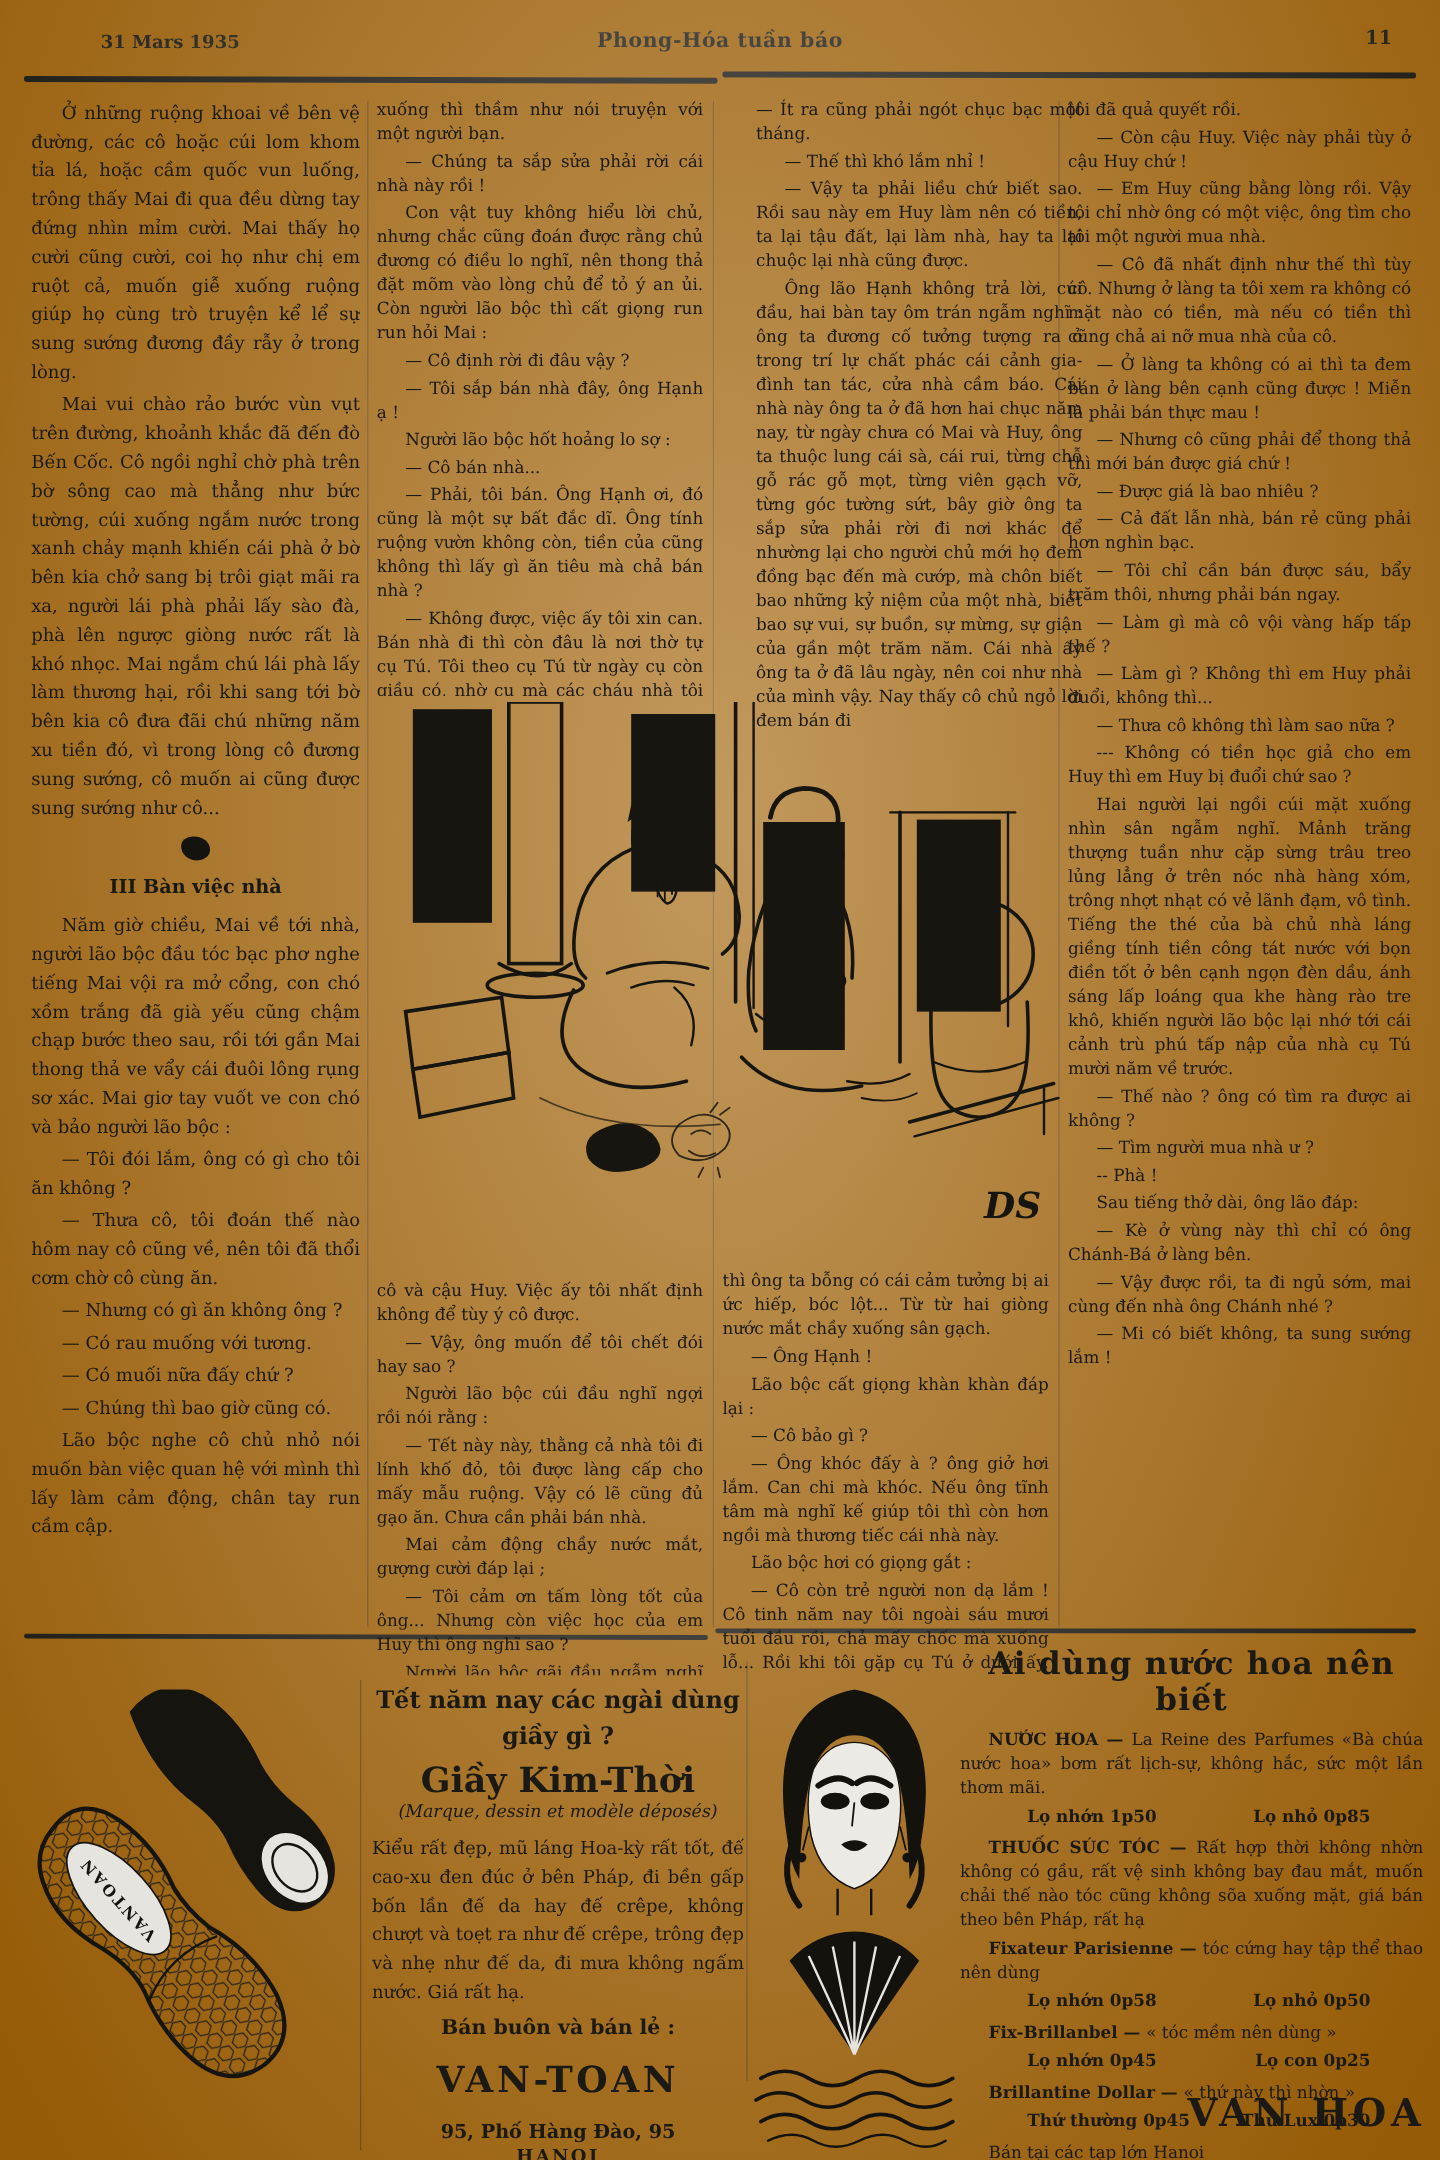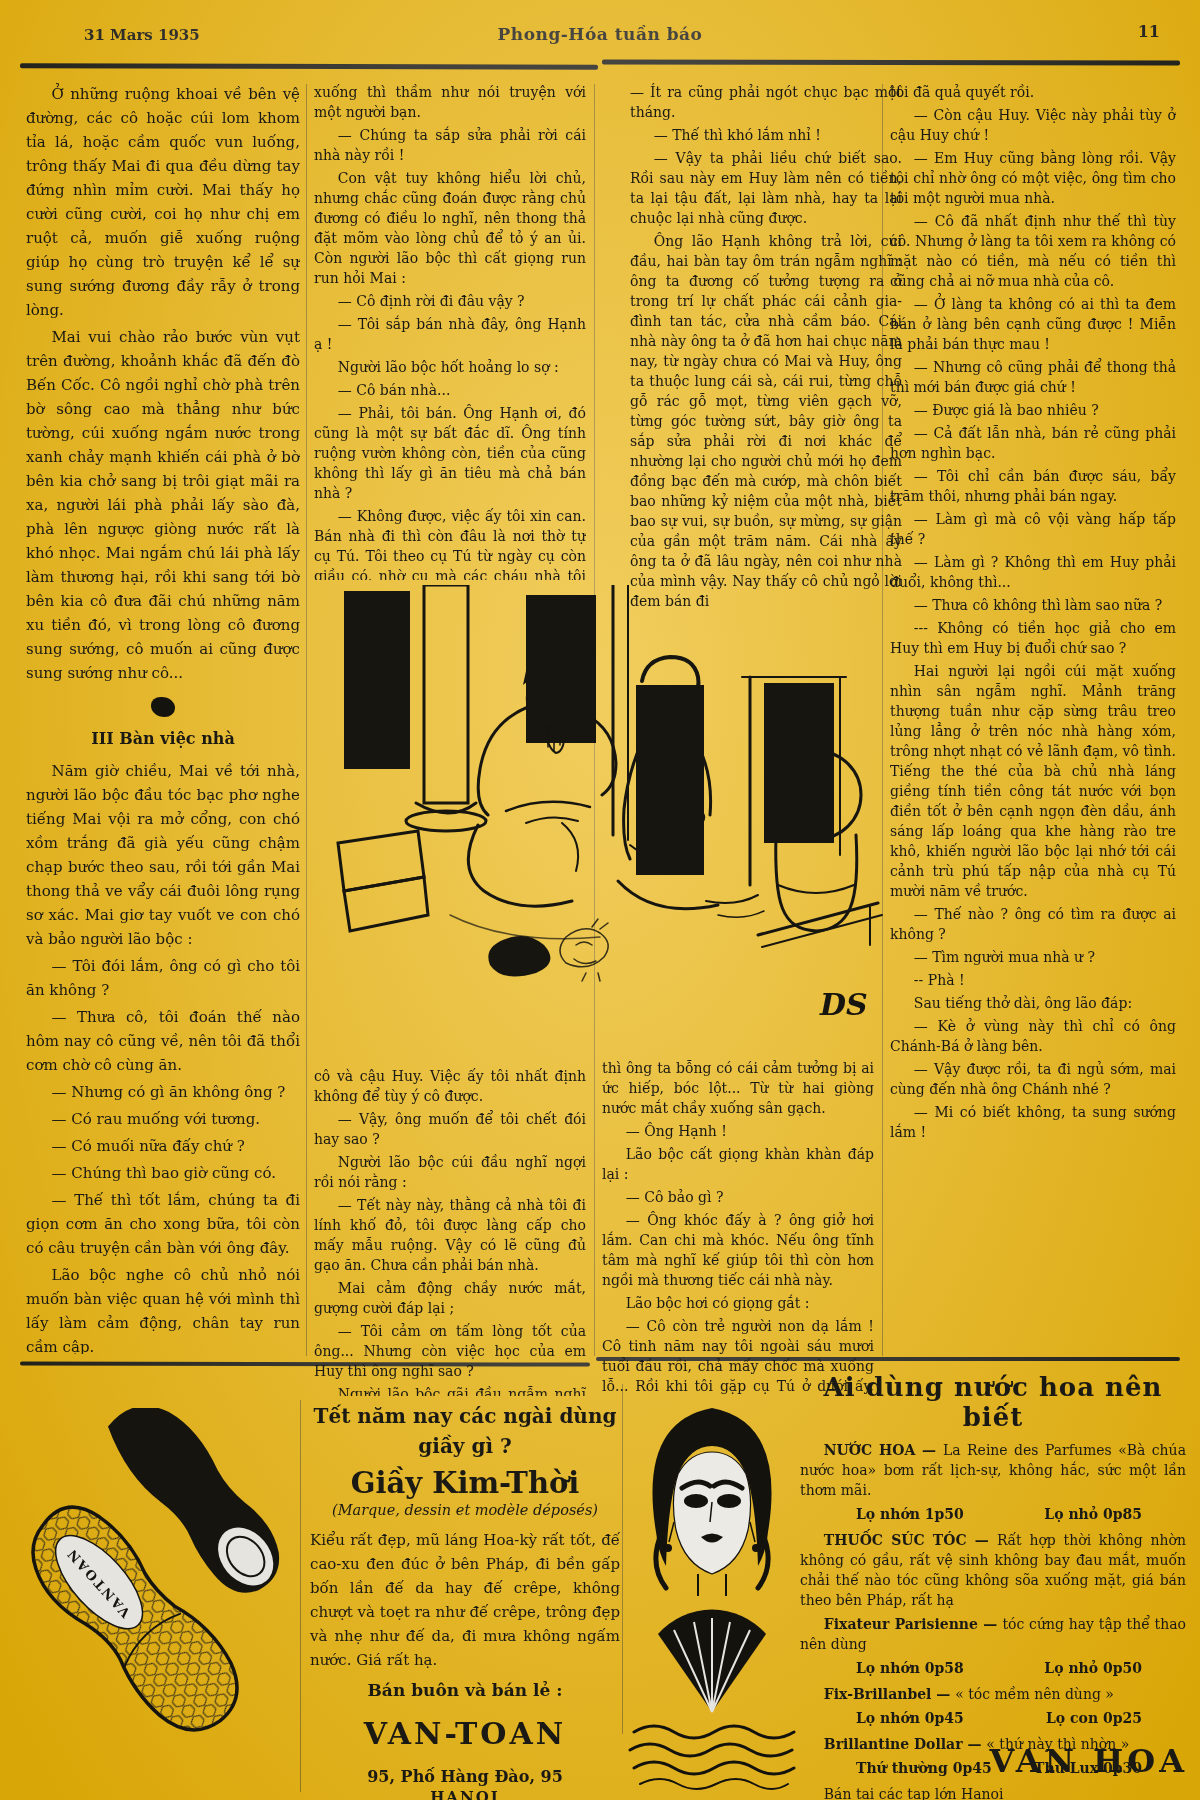--- a/index.html
+++ b/index.html
@@ -1,16 +1,16 @@
 <!DOCTYPE html>
 <html><head>
 <meta charset="utf-8">
 <style>
   html,body{margin:0;padding:0;background:#777;}
-  .page{position:relative;width:1200px;height:1800px;background:#eab308;
+  .page{position:relative;width:1200px;height:1800px;background:#a16207;
         font-family:"DejaVu Serif",serif;color:#1b1913;overflow:hidden;}
   .page::after{content:"";position:absolute;inset:0;pointer-events:none;
         background:radial-gradient(ellipse at 50% 38%,rgba(255,255,255,.35),rgba(0,0,0,.07) 95%);}
   
   .hdr-date{position:absolute;left:84px;top:26px;font-weight:bold;font-size:15px;}
   .hdr-title{position:absolute;left:0;right:0;top:24px;text-align:center;font-weight:bold;font-size:17px;letter-spacing:.5px;}
   .hdr-page{position:absolute;right:40px;top:22px;font-weight:bold;font-size:16px;}
   .hrule{position:absolute;background:#17150f;border-radius:2px;}
   .vrule{position:absolute;width:1px;background:rgba(45,40,30,.45);z-index:0;}
   
@@ -66,21 +66,20 @@
       <p class="tp">Mai vui chào rảo bước vùn vụt trên đường, khoảnh khắc đã đến đò Bến Cốc. Cô ngồi nghỉ chờ phà trên bờ sông cao mà thẳng như bức tường, cúi xuống ngắm nước trong xanh chảy mạnh khiến cái phà ở bờ bên kia chở sang bị trôi giạt mãi ra xa, người lái phà phải lấy sào đà, phà lên ngược giòng nước rất là khó nhọc. Mai ngắm chú lái phà lấy làm thương hại, rồi khi sang tới bờ bên kia cô đưa đãi chú những năm xu tiền đó, vì trong lòng cô đương sung sướng, cô muốn ai cũng được sung sướng như cô...</p>
       <div class="orn"></div>
       <h3 class="sect">III Bàn việc nhà</h3>
       <p class="tp">Năm giờ chiều, Mai về tới nhà, người lão bộc đầu tóc bạc phơ nghe tiếng Mai vội ra mở cổng, con chó xồm trắng đã già yếu cũng chậm chạp bước theo sau, rồi tới gần Mai thong thả ve vẩy cái đuôi lông rụng sơ xác. Mai giơ tay vuốt ve con chó và bảo người lão bộc :</p>
       <p class="tp">— Tôi đói lắm, ông có gì cho tôi ăn không ?</p>
       <p class="tp">— Thưa cô, tôi đoán thế nào hôm nay cô cũng về, nên tôi đã thổi cơm chờ cô cùng ăn.</p>
       <p class="tp">— Nhưng có gì ăn không ông ?</p>
       <p class="tp">— Có rau muống với tương.</p>
       <p class="tp">— Có muối nữa đấy chứ ?</p>
       <p class="tp">— Chúng thì bao giờ cũng có.</p>
-      <p class="tp">— Thế thì tốt lắm, chúng ta đi giọn cơm ăn cho xong bữa, tôi còn có câu truyện cần bàn với ông đây.</p>
       <p class="tp">Lão bộc nghe cô chủ nhỏ nói muốn bàn việc quan hệ với mình thì lấy làm cảm động, chân tay run cầm cập.</p>
     </div>
   <div class="col fs-b" style="left:314px;top:82px;width:272px;height:498px;">
       <p class="tp ni">xuống thì thầm như nói truyện với một người bạn.</p>
       <p class="tp">— Chúng ta sắp sửa phải rời cái nhà này rồi !</p>
       <p class="tp">Con vật tuy không hiểu lời chủ, nhưng chắc cũng đoán được rằng chủ đương có điều lo nghĩ, nên thong thả đặt mõm vào lòng chủ để tỏ ý an ủi. Còn người lão bộc thì cất giọng run run hỏi Mai :</p>
       <p class="tp">— Cô định rời đi đâu vậy ?</p>
       <p class="tp">— Tôi sắp bán nhà đây, ông Hạnh ạ !</p>
       <p class="tp">Người lão bộc hốt hoảng lo sợ :</p>
       <p class="tp">— Cô bán nhà...</p>

